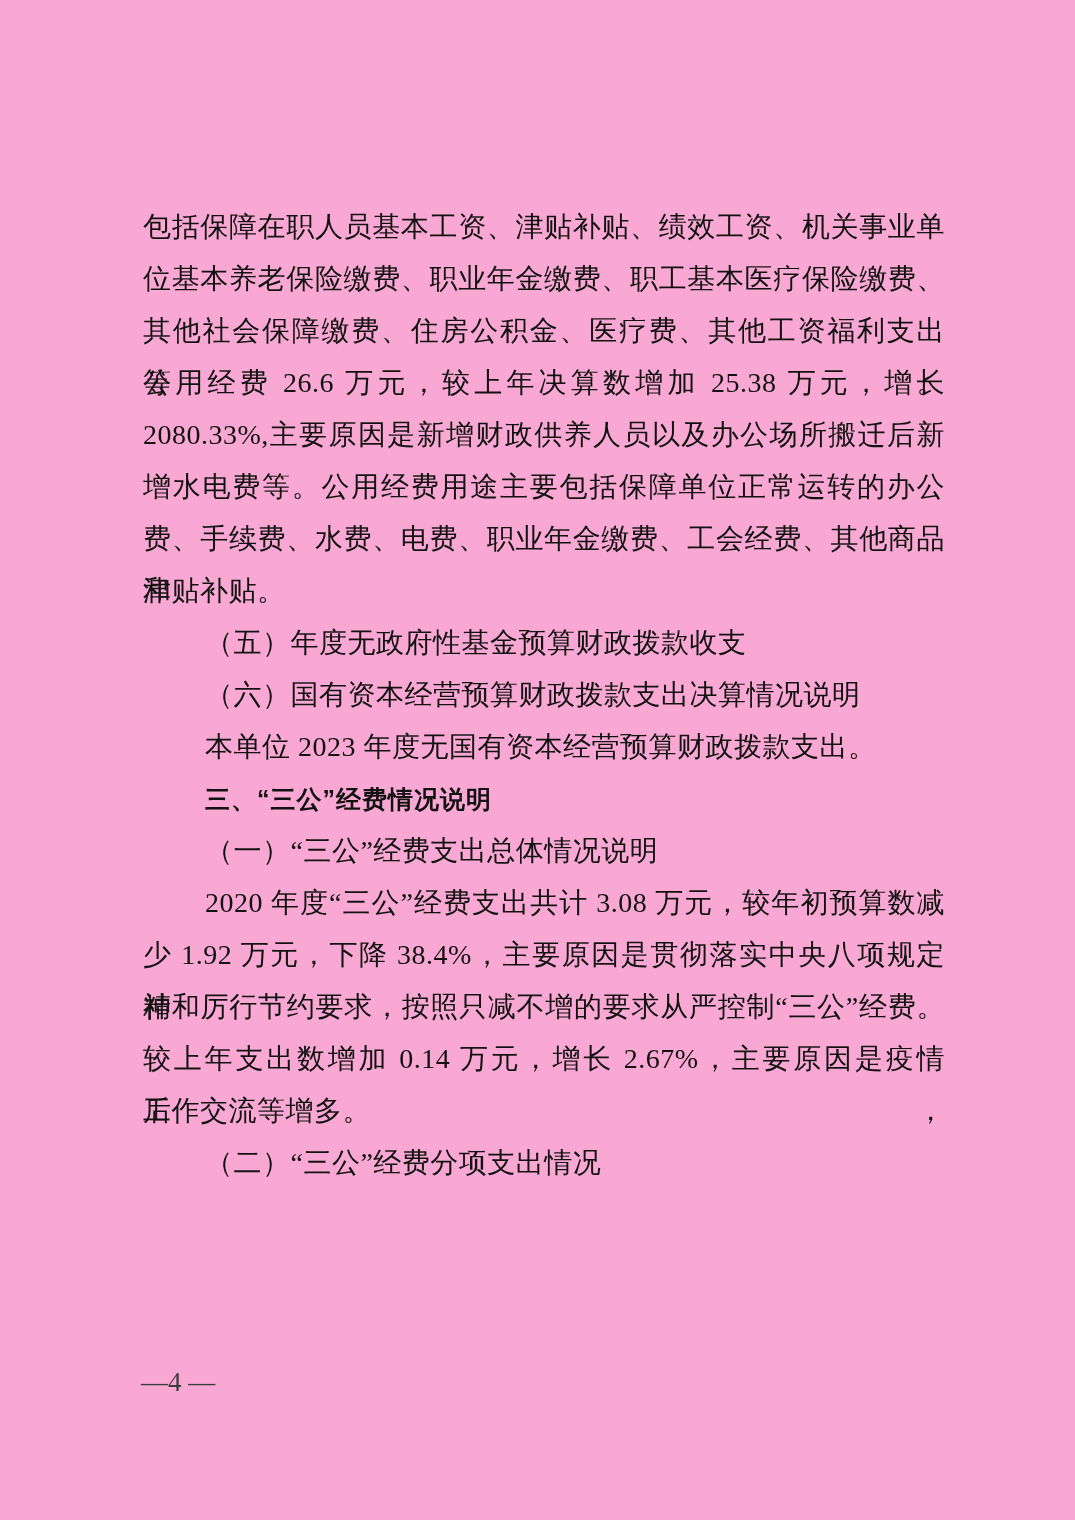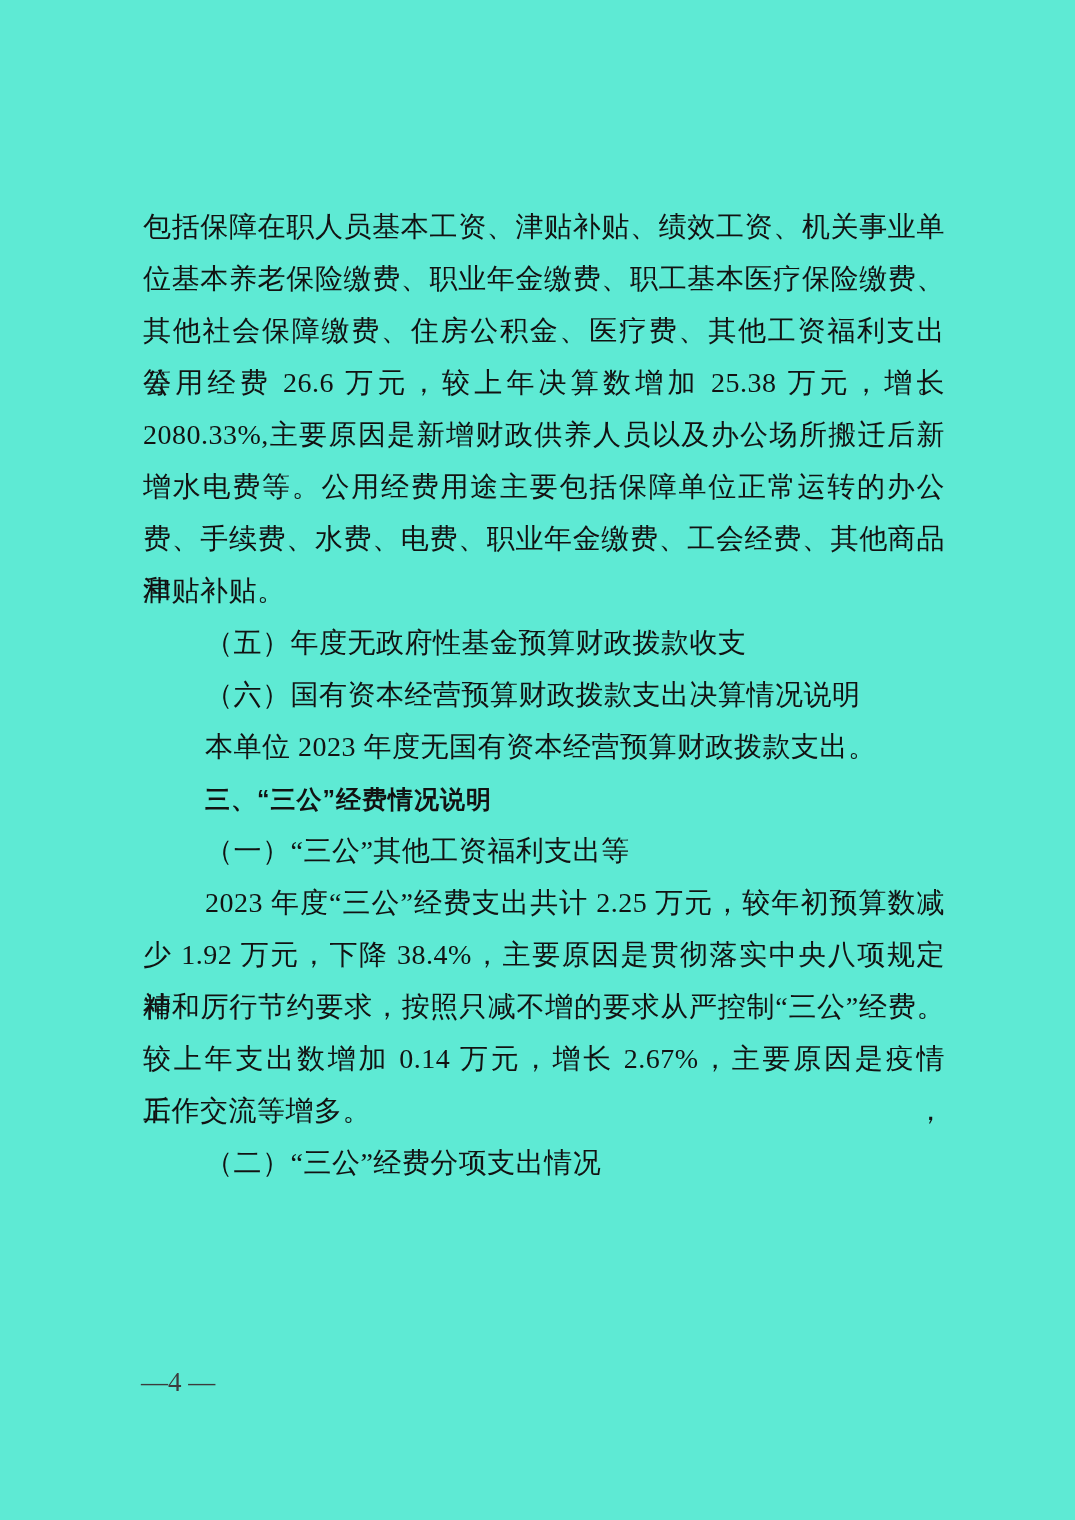--- a/index.html
+++ b/index.html
@@ -4,21 +4,21 @@
 <style>
   html, body {
     margin: 0;
     padding: 0;
     background: #ffffff;
   }
   .page {
     position: relative;
     width: 1075px;
     height: 1520px;
-    background: #5eead4;
+    background: #f9a8d4;
     color: #121212;
     font-family: "Liberation Serif", "DejaVu Serif", serif;
     overflow: hidden;
   }
   .content {
     position: absolute;
     left: 143px;
     top: 201px;
     width: 802px;
   }
@@ -71,23 +71,23 @@
     <div class="line fill">费、手续费、水费、电费、职业年金缴费、工会经费、其他商品和</div>
     <div class="line">津贴补贴。</div>
 
     <div class="line indent">（五）年度无政府性基金预算财政拨款收支</div>
 
     <div class="line indent">（六）国有资本经营预算财政拨款支出决算情况说明</div>
     <div class="line indent">本单位 2023 年度无国有资本经营预算财政拨款支出。</div>
 
     <div class="line indent heading-bold">三、“三公”经费情况说明</div>
 
-    <div class="line indent">（一）“三公”其他工资福利支出等</div>
+    <div class="line indent">（一）“三公”经费支出总体情况说明</div>
 
-    <div class="line indent fill">2023 年度“三公”经费支出共计 2.25 万元，较年初预算数减</div>
+    <div class="line indent fill">2020 年度“三公”经费支出共计 3.08 万元，较年初预算数减</div>
     <div class="line fill">少 1.92 万元，下降 38.4%，主要原因是贯彻落实中央八项规定精</div>
     <div class="line fill">神和厉行节约要求，按照只减不增的要求从严控制“三公”经费。</div>
     <div class="line fill">较上年支出数增加 0.14 万元，增长 2.67%，主要原因是疫情后，</div>
     <div class="line">工作交流等增多。</div>
 
     <div class="line indent">（二）“三公”经费分项支出情况</div>
 
   </main>
 
   <div class="page-number">—4 —</div>

